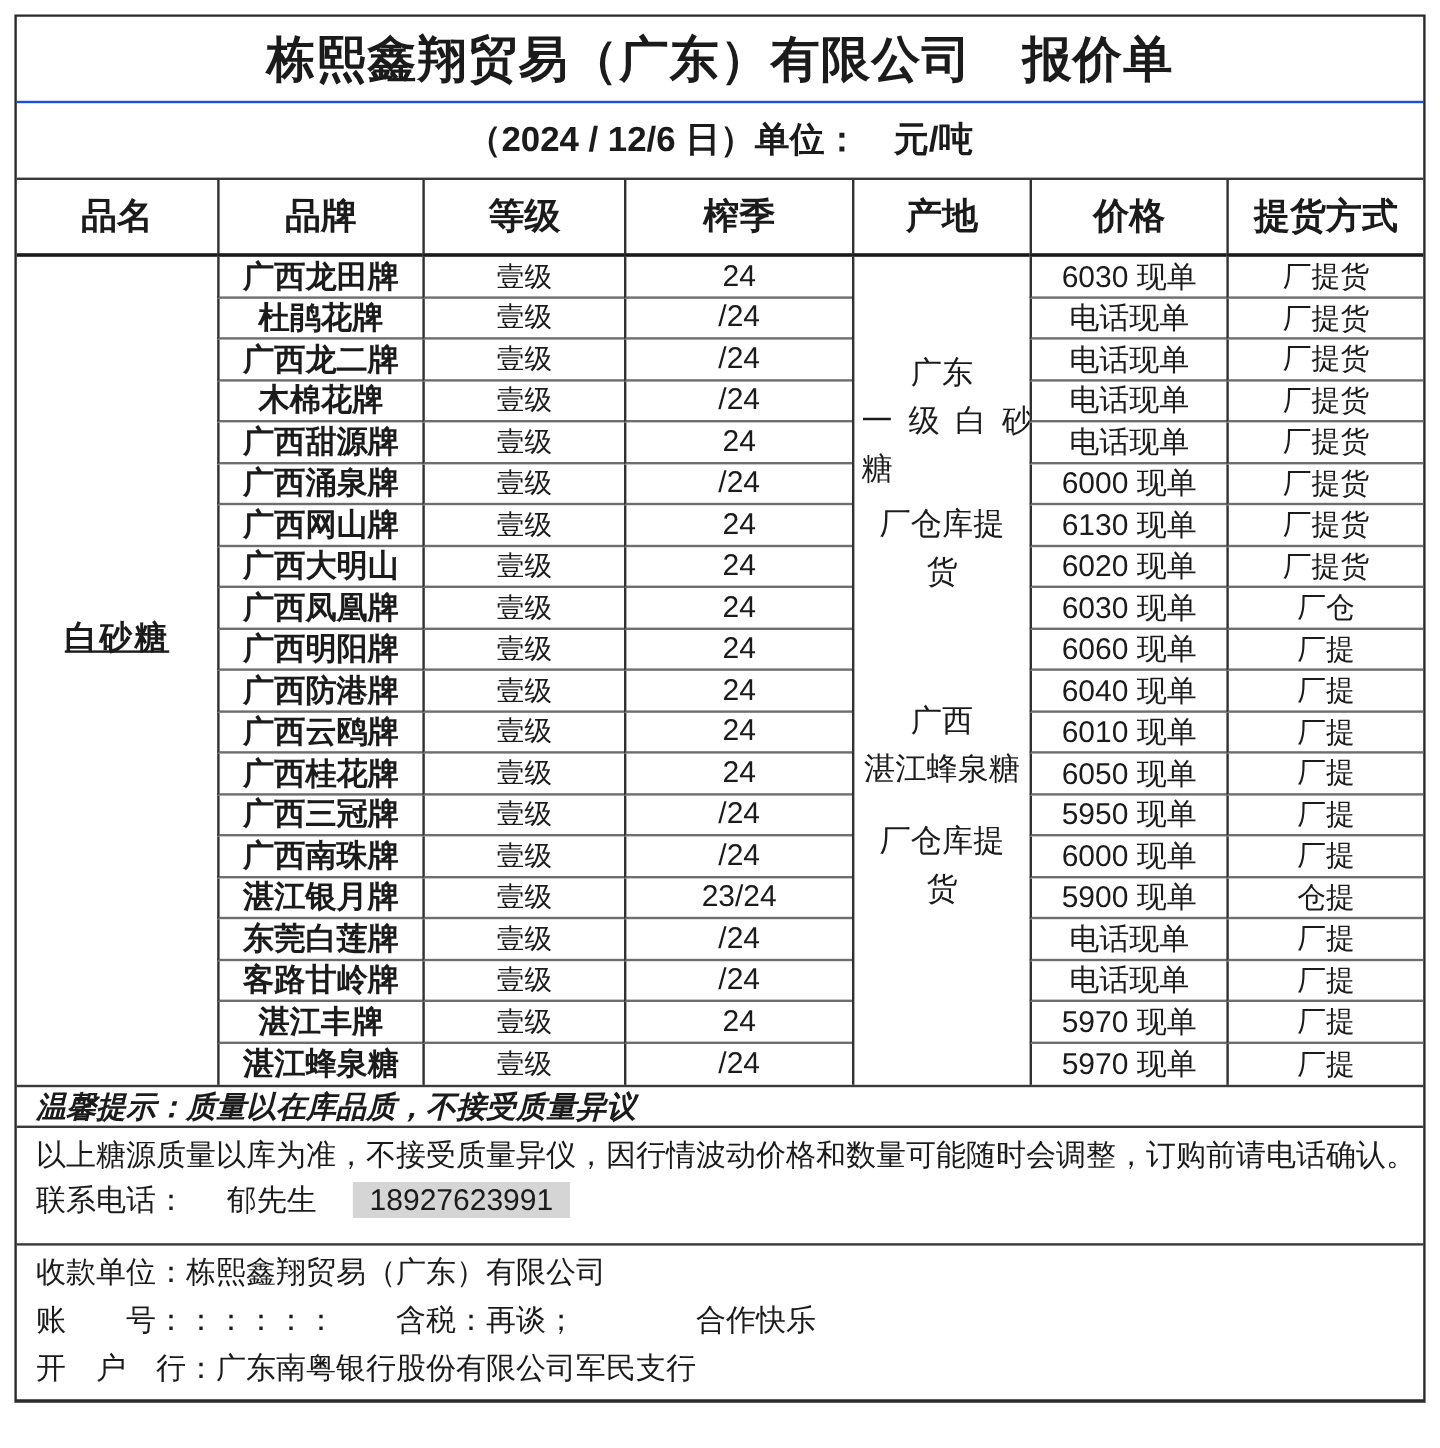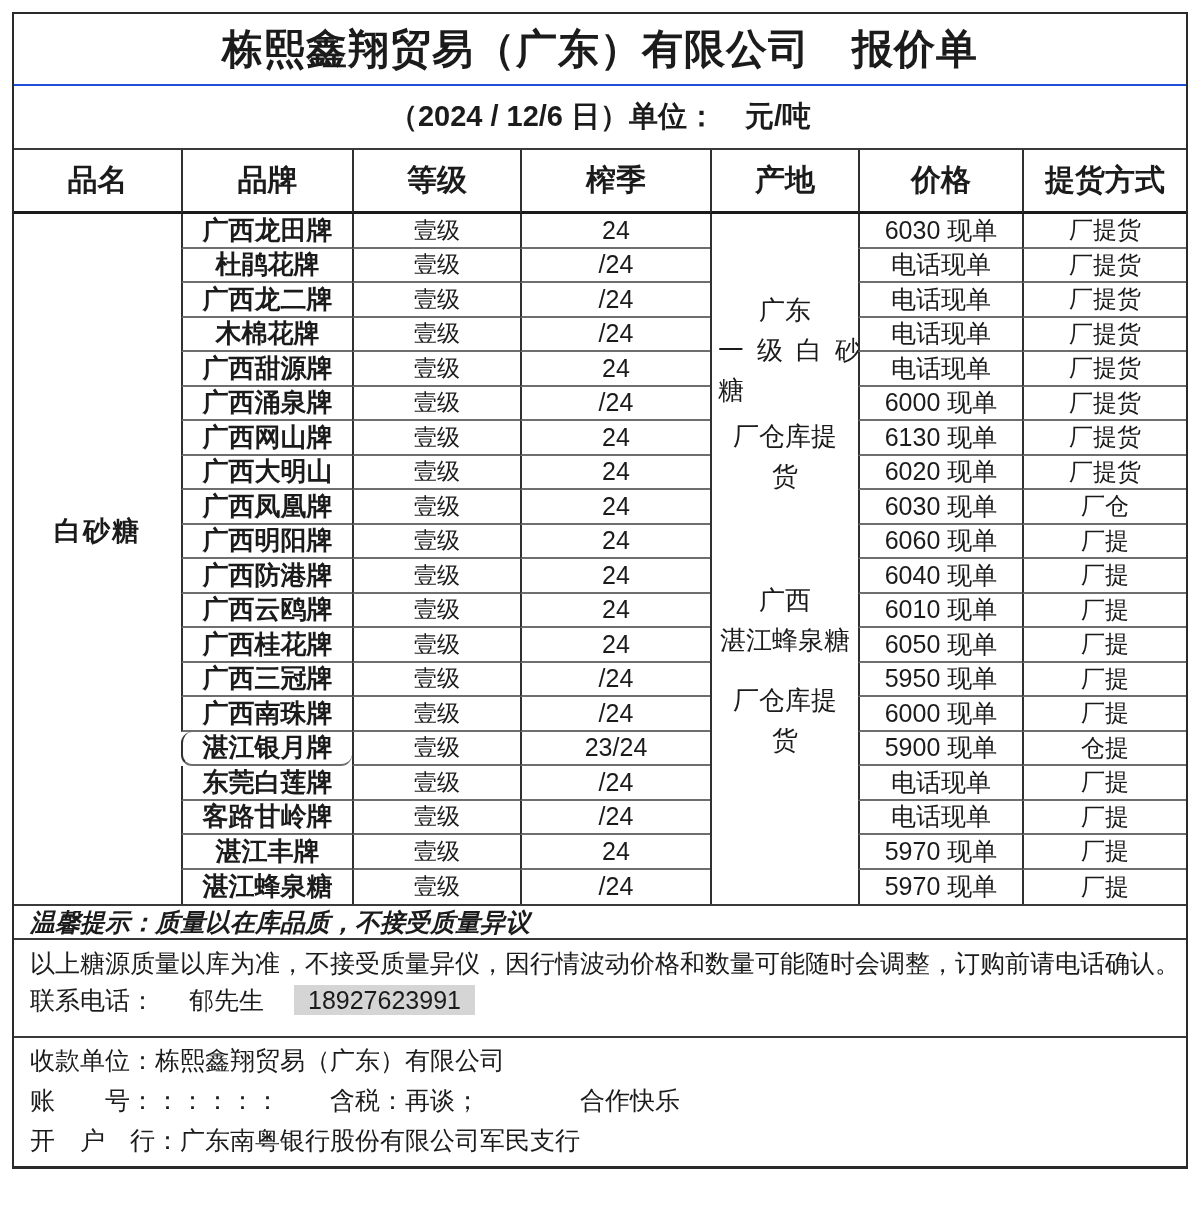--- a/index.html
+++ b/index.html
@@ -92,21 +92,21 @@
   <div class="date-row">（2024 / 12/6 日）单位：　元/吨</div>
 
   <div class="grid">
       <div class="cell h" style="grid-area: 1 / 1;">品名</div>
       <div class="cell h bl" style="grid-area: 1 / 2;">品牌</div>
       <div class="cell h bl" style="grid-area: 1 / 3;">等级</div>
       <div class="cell h bl" style="grid-area: 1 / 4;">榨季</div>
       <div class="cell h bl" style="grid-area: 1 / 6;">价格</div>
       <div class="cell h bl" style="grid-area: 1 / 5;">产地</div>
       <div class="cell h bl" style="grid-area: 1 / 7;">提货方式</div>
-      <div class="cell merged prod" style="grid-area: 2 / 1 / span 20;">白砂糖</div>
+      <div class="cell merged prod" style="grid-area: 2 / 1 / span 20; text-decoration: underline;">白砂糖</div>
       <div class="cell merged origin bl" style="grid-area: 2 / 5 / span 20;">
         <div class="oblock ob0" style="top: 60px; margin-top: 16px;">
           <div class="ol">广东</div>
           <div class="ol">一级白砂</div>
           <div class="ol">糖</div>
         </div>
         <div class="oblock ob1" style="top: 202px;">
           <div class="ol">厂仓库提</div>
           <div class="ol">货</div>
         </div>
@@ -187,21 +187,21 @@
       <div class="cell brand bl" style="grid-area: 15 / 2;">广西三冠牌</div>
       <div class="cell grade bl" style="grid-area: 15 / 3;">壹级</div>
       <div class="cell season bl" style="grid-area: 15 / 4;">/24</div>
       <div class="cell price bl" style="grid-area: 15 / 6;">5950 现单</div>
       <div class="cell pickup bl" style="grid-area: 15 / 7;">厂提</div>
       <div class="cell brand bl" style="grid-area: 16 / 2;">广西南珠牌</div>
       <div class="cell grade bl" style="grid-area: 16 / 3;">壹级</div>
       <div class="cell season bl" style="grid-area: 16 / 4;">/24</div>
       <div class="cell price bl" style="grid-area: 16 / 6;">6000 现单</div>
       <div class="cell pickup bl" style="grid-area: 16 / 7;">厂提</div>
-      <div class="cell brand bl" style="grid-area: 17 / 2; border-radius: 11px;">湛江银月牌</div>
+      <div class="cell brand bl" style="grid-area: 17 / 2;">湛江银月牌</div>
       <div class="cell grade bl" style="grid-area: 17 / 3;">壹级</div>
       <div class="cell season bl" style="grid-area: 17 / 4;">23/24</div>
       <div class="cell price bl" style="grid-area: 17 / 6;">5900 现单</div>
       <div class="cell pickup bl" style="grid-area: 17 / 7;">仓提</div>
       <div class="cell brand bl" style="grid-area: 18 / 2;">东莞白莲牌</div>
       <div class="cell grade bl" style="grid-area: 18 / 3;">壹级</div>
       <div class="cell season bl" style="grid-area: 18 / 4;">/24</div>
       <div class="cell price bl" style="grid-area: 18 / 6;">电话现单</div>
       <div class="cell pickup bl" style="grid-area: 18 / 7;">厂提</div>
       <div class="cell brand bl" style="grid-area: 19 / 2;">客路甘岭牌</div>

